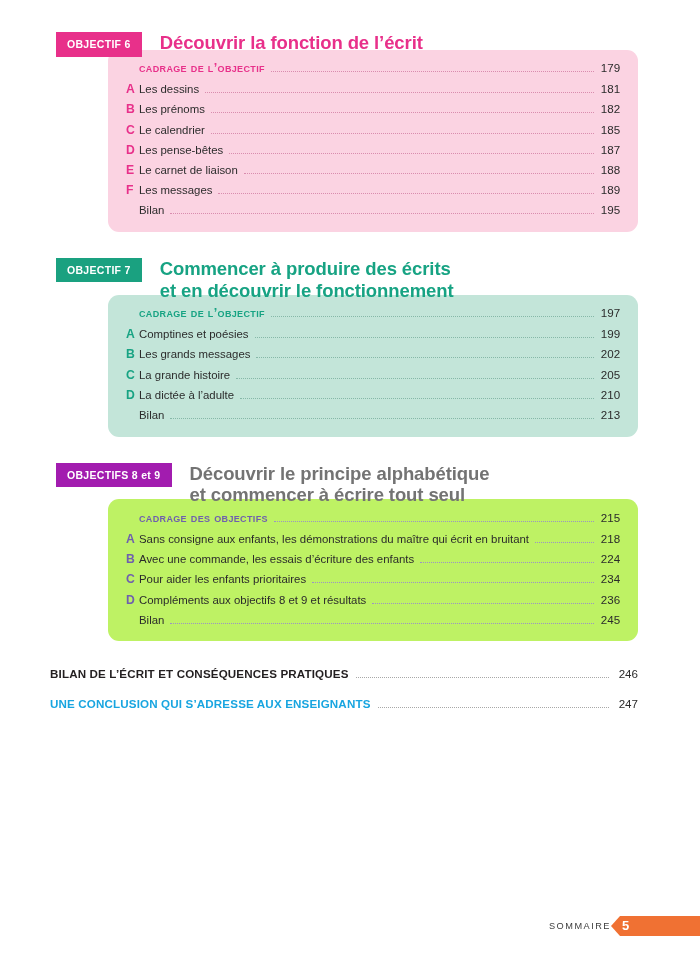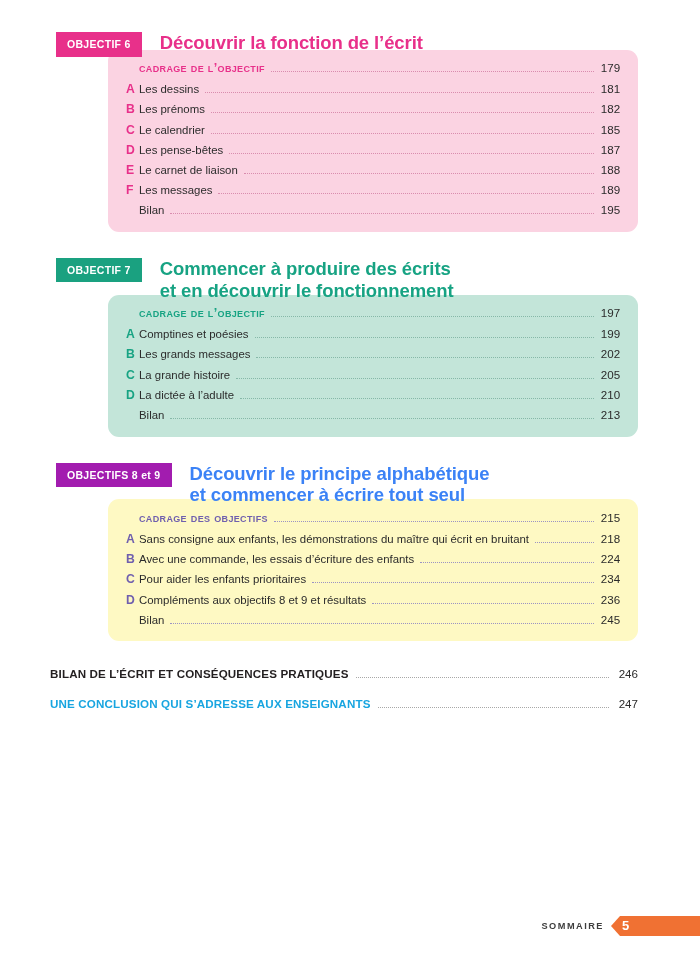--- a/index.html
+++ b/index.html
@@ -128,22 +128,22 @@
   .theme-pink   .dots { border-bottom-color: #d98cae; }
 
   .theme-green  .badge { background: #1aa180; }
   .theme-green  .sec-title { color: #17a383; }
   .theme-green  .panel { background: #c3e5d9; }
   .theme-green  .letter { color: #17a383; }
   .theme-green  .entry.cadrage .label { color: #17a383; }
   .theme-green  .dots { border-bottom-color: #86b8a8; }
 
   .theme-purple .badge { background: #a21caf; }
-  .theme-purple .sec-title { color: #3b82f6; }
-  .theme-purple .panel { background: #fef9c3; }
+  .theme-purple .sec-title { color: #737373; }
+  .theme-purple .panel { background: #bef264; }
   .theme-purple .letter { color: #6f5fae; }
   .theme-purple .entry.cadrage .label { color: #6f5fae; }
   .theme-purple .dots { border-bottom-color: #9b93c4; }
 
   
   .bottom-rows {
     margin-left: 50px;
     margin-right: 62px;
     margin-top: 18px;
   }
@@ -181,22 +181,21 @@
     right: 0;
     bottom: 22px;
     display: flex;
     align-items: center;
     height: 20px;
   }
   .footer .foot-label {
     font-size: 9.2px;
     letter-spacing: 1.5px;
     color: #3d3d3d;
-    font-weight: bold;
-    margin-right: 7px;
+    font-weight: normal;
   }
   .footer .foot-chevron {
     width: 0;
     height: 0;
     border-top: 10px solid transparent;
     border-bottom: 10px solid transparent;
     border-right: 9px solid #f07133;
   }
   .footer .foot-num {
     background: #f07133;

